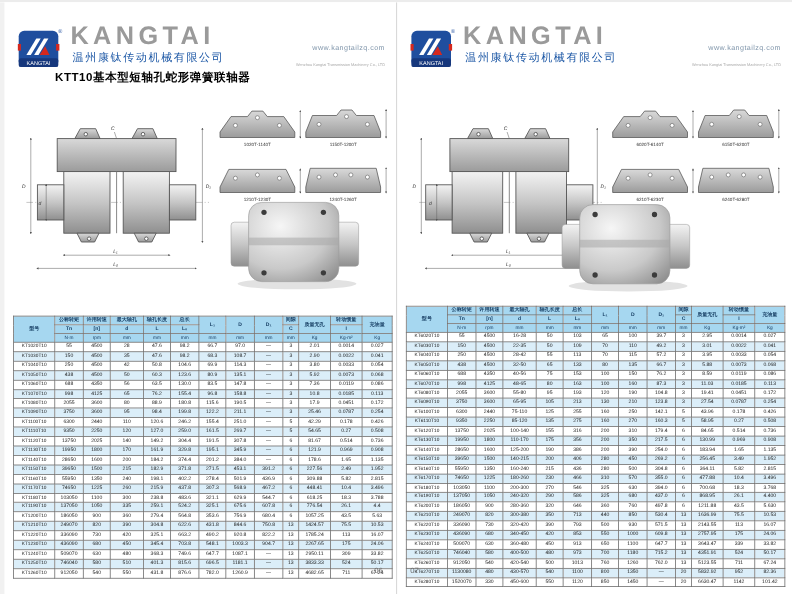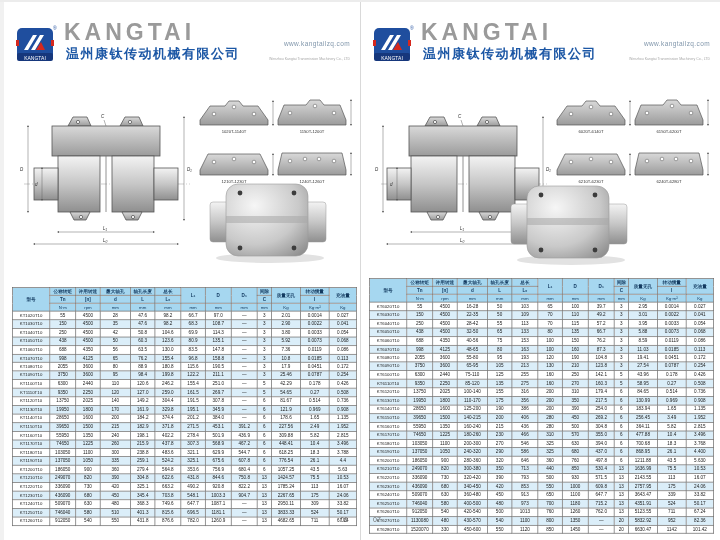--- a/index.html
+++ b/index.html
@@ -4,21 +4,21 @@
 <style>
   *{box-sizing:border-box}
   html,body{margin:0;padding:0}
   body{width:720px;height:540px;position:relative;background:#fff;overflow:hidden;
        font-family:"Liberation Sans",sans-serif;border-top:2px solid #ececec}
   .page{position:absolute;top:0;width:360px;height:540px;background:#fff}
   .page.pleft{left:0;border-left:4px solid #f1f1f1}
   .page.pright{left:360px;border-left:1px solid #d9d9d9}
   .logo{position:absolute;left:12px;top:22px;width:42px;height:40px}
   .brand{position:absolute;left:60px;top:17px;font-size:23px;font-weight:bold;color:#9a9a9a;letter-spacing:4px}
-  .company{position:absolute;left:62px;top:43px;font-size:13px;font-weight:bold;color:#1c57a5;letter-spacing:1.5px}
+  .company{position:absolute;left:62px;top:43px;font-size:10px;font-weight:normal;color:#1c57a5;letter-spacing:1.5px}
   .website{position:absolute;right:10px;top:38px;font-size:6.5px;color:#8096ab;letter-spacing:.4px}
   .hline{position:absolute;left:40px;right:8px;top:51px;height:2px;
          background:linear-gradient(90deg,#b7d3ea,#success 0,#356fae)}
   .websub{position:absolute;right:10px;top:55px;font-size:3.5px;color:#a9a9a9}
   .title{position:absolute;left:46px;top:62px;font-size:10.5px;font-weight:bold;color:#000;letter-spacing:.5px}
   .draw{position:absolute;left:8px;top:84px;width:344px;height:180px}
   .tablewrap{position:absolute;left:8px}
   .pleft .tablewrap{top:285px}
   .pright .tablewrap{top:276px}
   .tscale{transform:scale(0.72);transform-origin:0 0;width:478px}
@@ -70,20 +70,21 @@
     <path d="M20,26 L25,18 L29,26 Z" fill="#d5281e"></path>
     <rect x="1" y="29" width="36" height="8" rx="2" fill="#16377c"></rect>
     <text x="19" y="35.5" font-size="5" fill="#fff" text-anchor="middle">KANGTAI</text>
     <text x="37" y="6" font-size="5" fill="#1f4e9e">®</text>
   </svg>
   <div class="brand">KANGTAI</div>
   <div class="company">温州康钛传动机械有限公司</div>
   <div class="website">www.kangtailzq.com</div>
   <div class="hline"></div>
   <div class="websub">Wenzhou Kangtai Transmission Machinery Co., LTD</div>
+  <div class="title">KTT10基本型短轴孔蛇形弹簧联轴器</div>
 
   <svg class="draw" viewBox="0 0 344 180">
     <g stroke="#555" stroke-width="0.8">
       <line x1="12" y1="98" x2="178" y2="98" stroke="#999" stroke-width="0.5" stroke-dasharray="6 2 1 2"></line>
       <path d="M56,40 l5,-9 h14 l4,9 z" fill="url(#gCover)"></path>
       <path d="M108,40 l5,-9 h14 l4,9 z" fill="url(#gCover)"></path>
       <circle cx="66" cy="36" r="1.6" fill="#fff"></circle>
       <circle cx="118" cy="36" r="1.6" fill="#fff"></circle>
       <rect x="40" y="40" width="108" height="30" fill="url(#gCover)"></rect>
       <rect x="46" y="70" width="42" height="56" fill="url(#gHub)"></rect>

